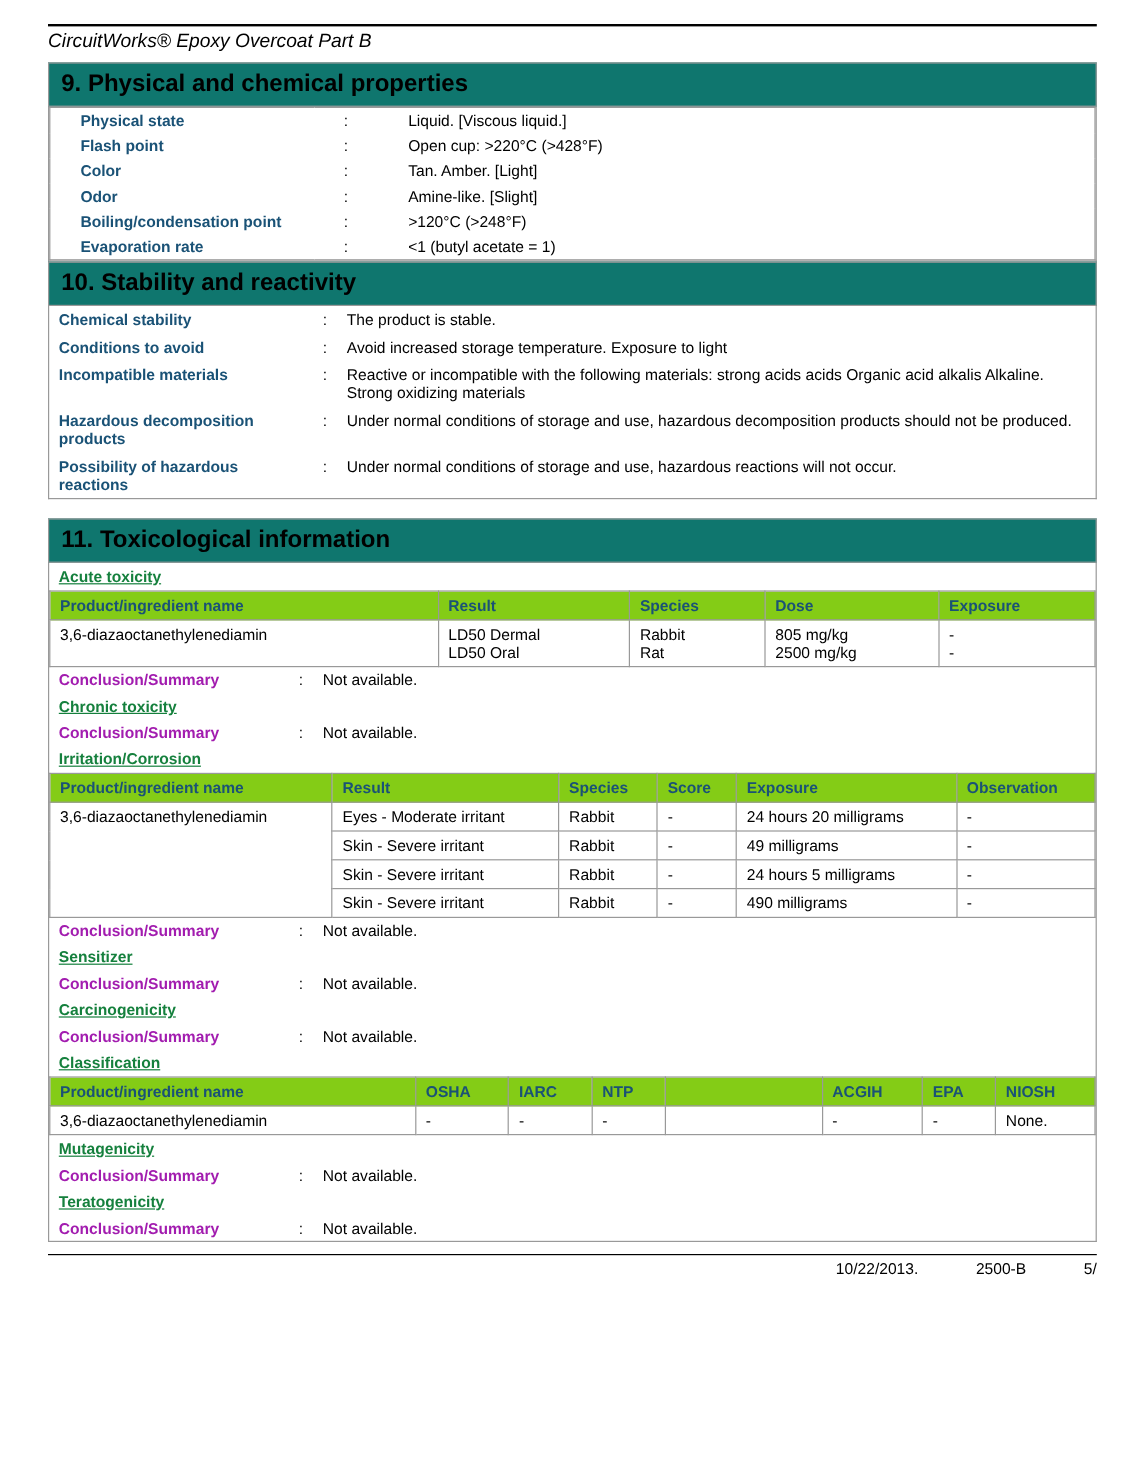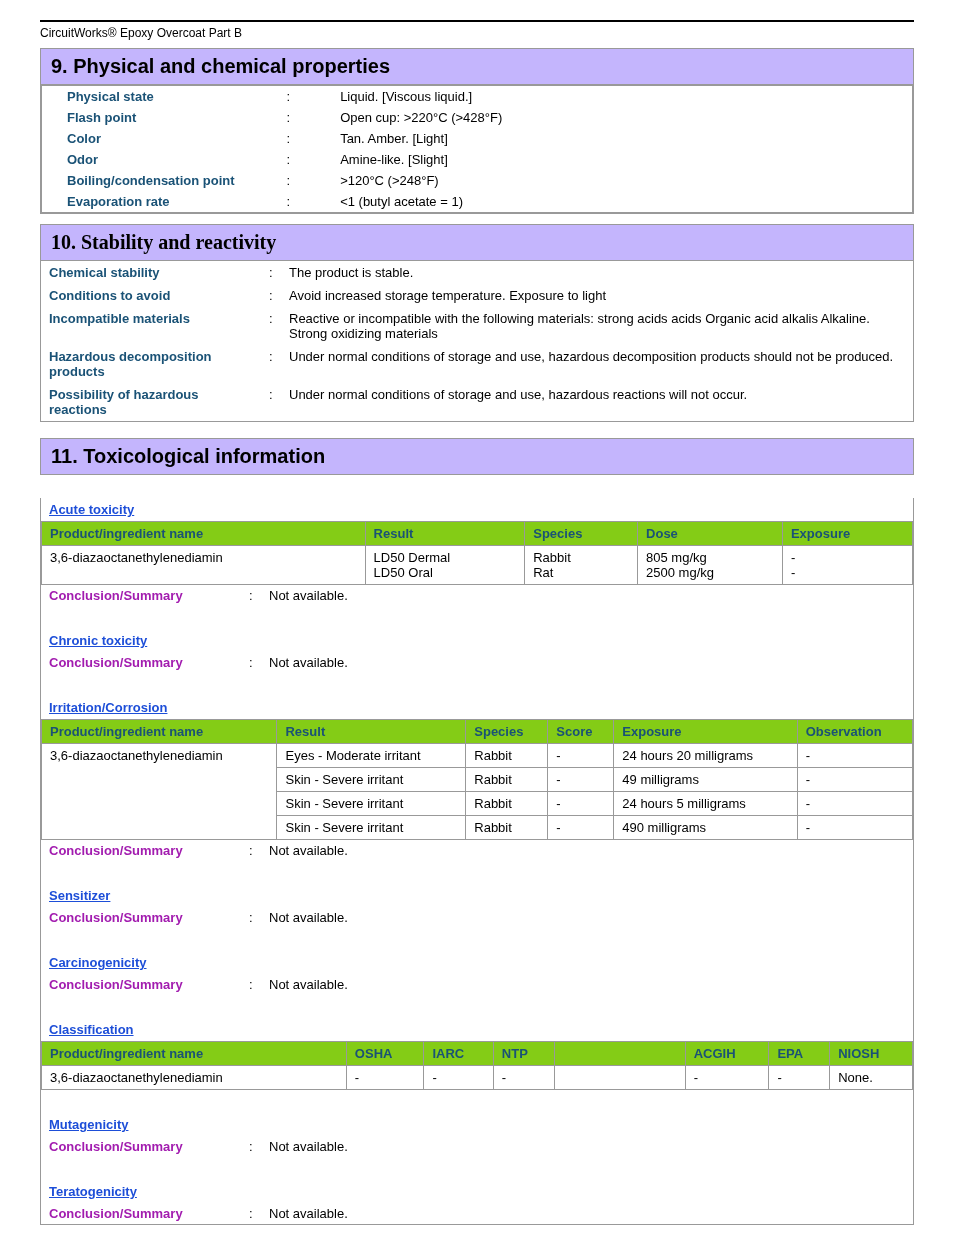--- a/index.html
+++ b/index.html
@@ -6,29 +6,30 @@
     body {
       font-family: Arial, sans-serif;
       font-size: 13px;
       background: #fff;
       color: #000;
       width: 954px;
       min-height: 1235px;
       padding: 20px 40px;
     }
     .doc-header {
-      font-size: 12px;
+      font-style: italic;
+      font-size: 16px;
       border-top: 2px solid #000;
       padding-top: 4px;
       margin-bottom: 8px;
     }
     .section-title {
       font-size: 20px;
       font-weight: bold;
-      background: #c4b5fd;
+      background: #0f766e;
       border: 1px solid #999;
       padding: 6px 10px;
       margin-bottom: 0;
     }
     .properties-table {
       width: 100%;
       border-collapse: collapse;
       border: 1px solid #999;
       margin-bottom: 0;
     }
@@ -66,26 +67,25 @@
     }
     .stab-colon {
       width: 20px;
     }
     .tox-section {
       border: 1px solid #999;
       border-top: none;
       margin-bottom: 10px;
     }
     .subsection-title {
-      color: #1d4ed8;
+      color: #15803d;
       font-weight: bold;
       text-decoration: underline;
       padding: 4px 8px;
       display: block;
-      margin-top: 23px;
     }
     .data-table {
       width: 100%;
       border-collapse: collapse;
       margin: 0;
     }
     .data-table th {
       background: #84cc16;
       font-weight: bold;
       color: #1a5276;
@@ -164,21 +164,21 @@
     </tr>
         <tr>
       <td class="prop-label">Evaporation rate</td>
       <td class="prop-colon">:</td>
       <td>&lt;1 (butyl acetate = 1)</td>
     </tr>
       </tbody>
   </table>
 </div>
 
-<div class="section-title" style="margin-top:10px;font-family:Liberation Serif, serif;">
+<div class="section-title" style="">
   <span>10. Stability and reactivity</span>
 </div>
 <div class="section-block">
   <table class="stability-table">
     <tbody id="stability-body">
         <tr>
       <td class="stab-label">Chemical stability</td>
       <td class="stab-colon">:</td>
       <td>The product is stable.</td>
     </tr>

